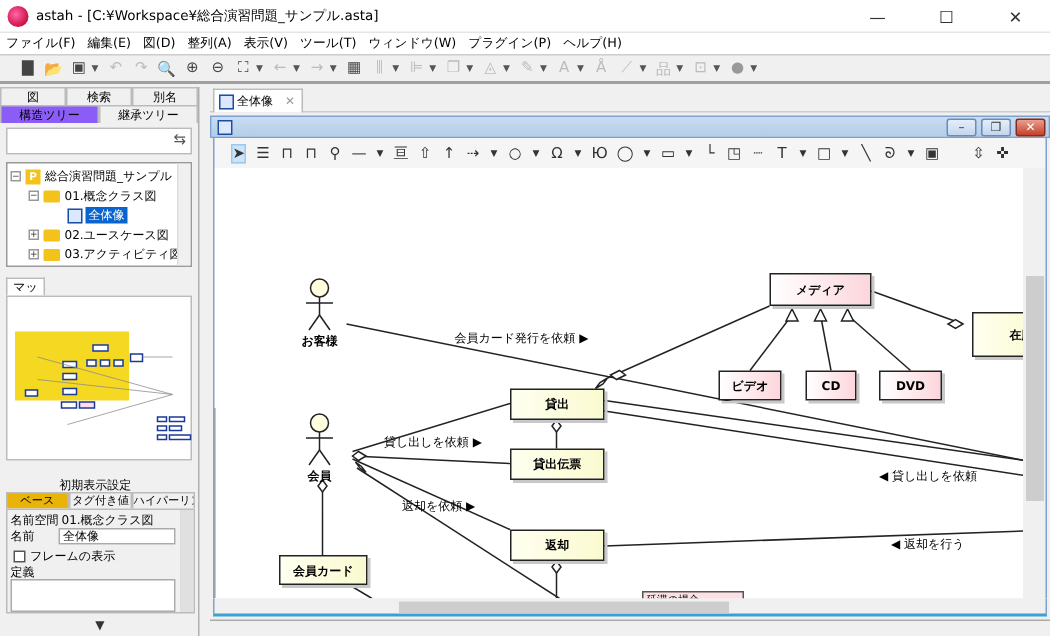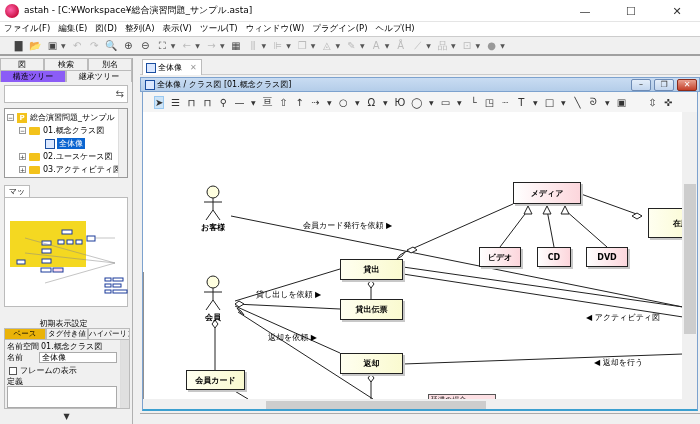--- a/index.html
+++ b/index.html
@@ -220,21 +220,20 @@
 <div class="editor-tabbar">
   <div class="etab">
     <span class="diag-ico"></span>
     <span>全体像</span>
     <span class="close-x">✕</span>
   </div>
 </div>
 
 <div class="iframe-title">
   <span class="diag-ico"></span>
-  <span>全体像 / クラス図 [01.概念クラス図]</span>
   <div class="ifctl" style="left:490px">–</div>
   <div class="ifctl" style="left:513px">❐</div>
   <div class="ifctl close" style="left:536px">✕</div>
 </div>
 
 <div class="diagtb">
   <span class="dt sel">➤</span>
   <span class="dt">☰</span>
   <span class="dt">⊓</span>
   <span class="dt">⊓</span>
@@ -347,21 +346,21 @@
   <div class="cls p" style="left:443px;top:135px;width:42px;height:20px">DVD</div>
   <div class="cls y" style="left:505px;top:96px;width:50px;height:30px;justify-content:flex-start;padding-left:24px">在庫</div>
   <div class="cls y" style="left:197px;top:147px;width:63px;height:21px">貸出</div>
   <div class="cls y" style="left:197px;top:187px;width:63px;height:21px">貸出伝票</div>
   <div class="cls y" style="left:197px;top:241px;width:63px;height:21px">返却</div>
   <div class="cls y" style="left:43px;top:258px;width:59px;height:20px">会員カード</div>
 
   <span class="lbl" style="left:160px;top:108px">会員カード発行を依頼 ▶</span>
   <span class="lbl" style="left:113px;top:177px">貸し出しを依頼 ▶</span>
   <span class="lbl" style="left:125px;top:220px">返却を依頼 ▶</span>
-  <span class="lbl" style="left:443px;top:200px">◀ アクティビティ図</span>
+  <span class="lbl" style="left:443px;top:200px">◀ 貸し出しを依頼</span>
   <span class="lbl" style="left:451px;top:245px">◀ 返却を行う</span>
 
   <div class="note" style="left:285px;top:282px;width:68px;height:12px;padding-left:2px">延滞の場合</div>
 </div>
 
 <div class="vscroll">
   <div class="vthumb"></div>
 </div>
 <div class="hscroll">
   <div class="hthumb"></div>

